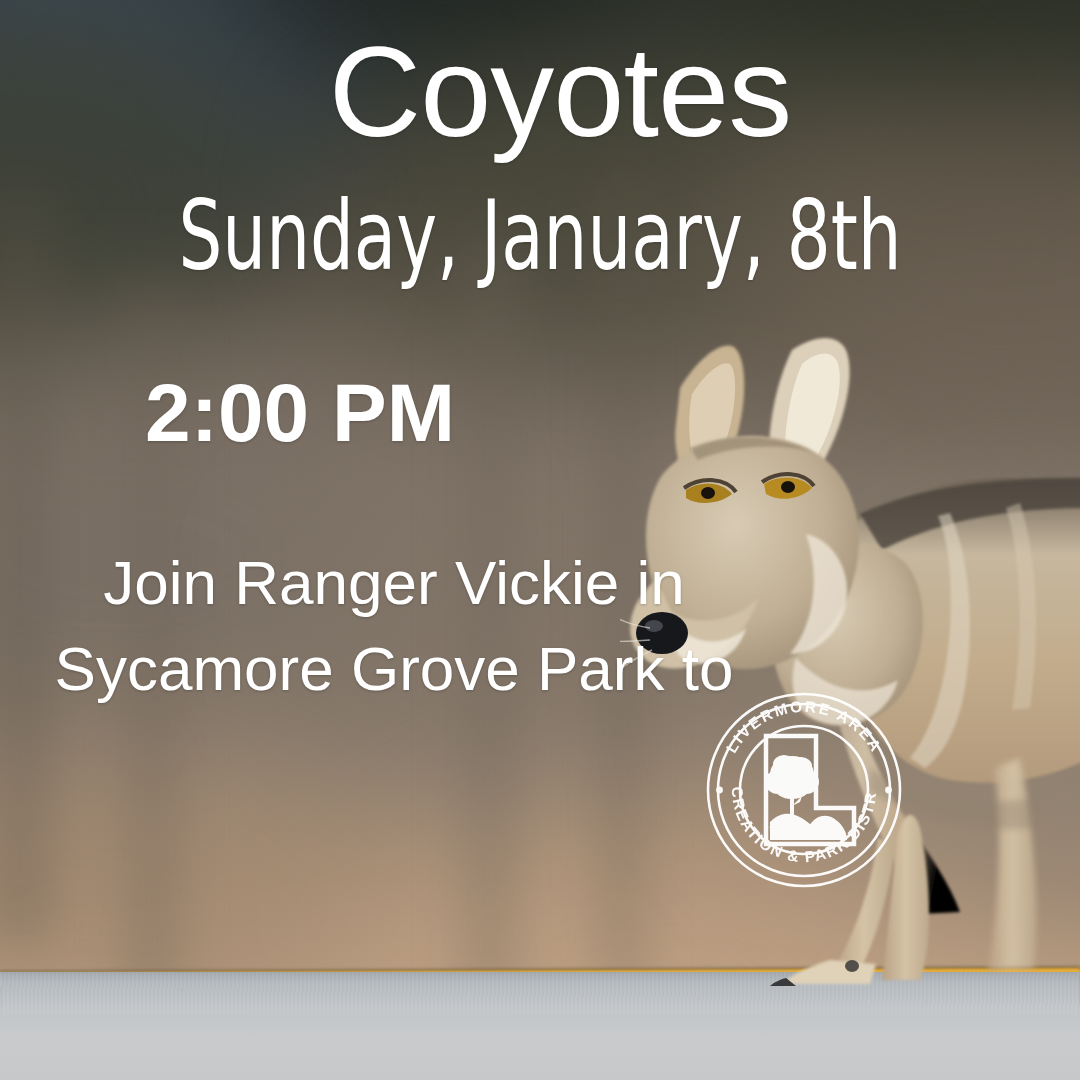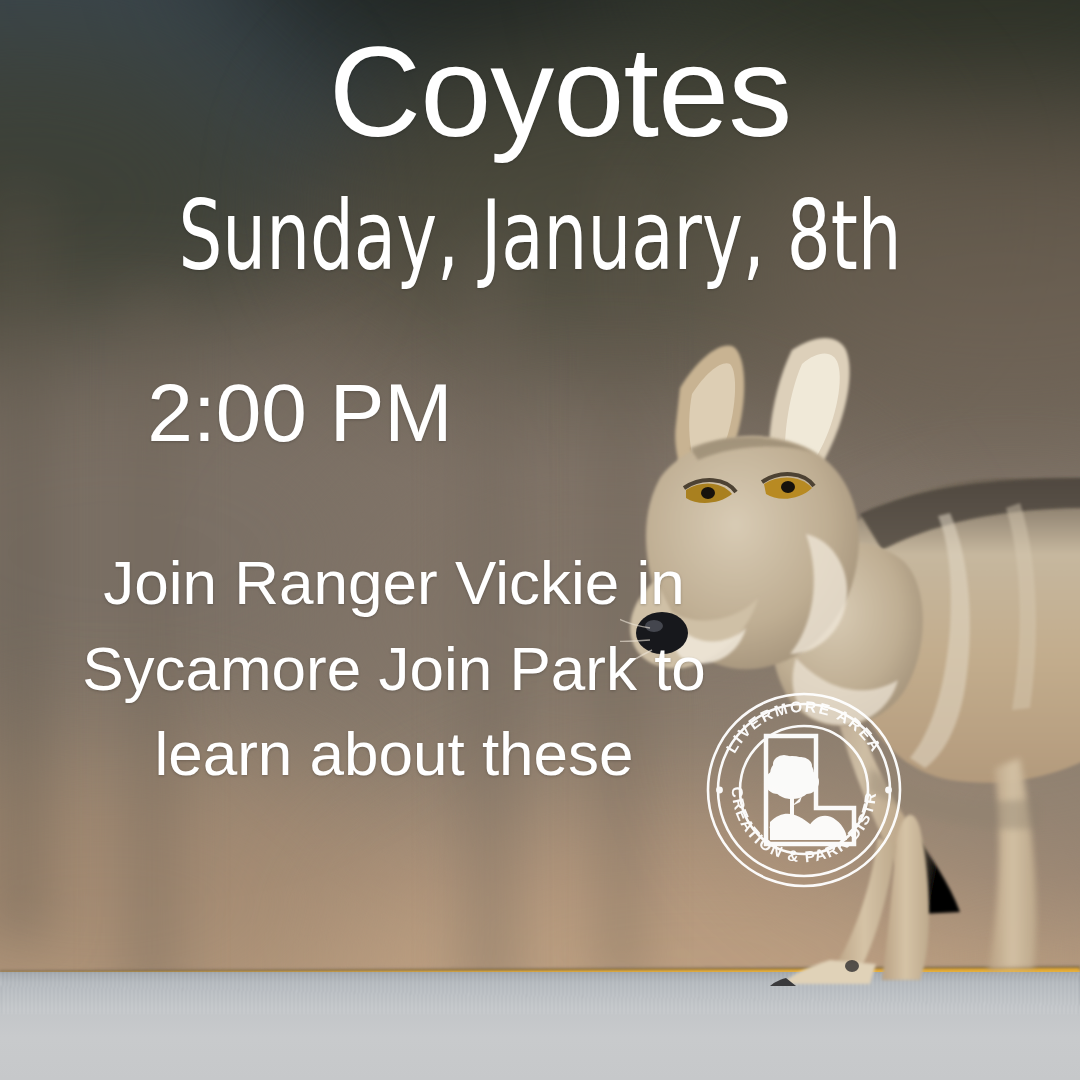--- a/index.html
+++ b/index.html
@@ -69,21 +69,21 @@
        text-shadow:0 1px 3px rgba(0,0,0,.22);}
   .title{
     left:0;right:0;top:28px;font-size:128px;font-weight:400;letter-spacing:-1px;padding-left:40px;
   }
   .date{
     left:40px;width:1000px;top:188px;font-size:96px;font-weight:400;
     font-family:"Liberation Sans Narrow","DejaVu Sans Condensed","Liberation Sans",sans-serif;
     transform:scaleX(.80);transform-origin:50% 50%;letter-spacing:0px;
   }
   .time{
-    left:0;right:480px;top:372px;font-size:82px;font-weight:400;
+    left:0;right:480px;top:372px;font-size:82px;font-weight:700;
   }
   .body{
     left:44px;width:700px;top:540px;font-size:62px;line-height:1.38;font-weight:400;
   }
   .body .ln{display:block;text-align:center;}
 
   
   .logo{position:absolute;left:704px;top:690px;width:200px;height:200px;opacity:.96;}
   .logo svg{width:100%;height:100%;display:block;}
 </style>
@@ -263,17 +263,16 @@
   </div>
 
   <div class="txt title">Coyotes</div>
 
   <div class="txt date">Sunday, January, 8th</div>
 
   <div class="txt time">2:00 PM</div>
 
   <div class="txt body">
     <span class="ln">Join Ranger Vickie in</span>
-    <span class="ln">Sycamore Join Park to</span>
-    <span class="ln">learn about these</span>
+    <span class="ln">Sycamore Grove Park to</span>
   </div>
 
 </div>
 
 </body></html>

